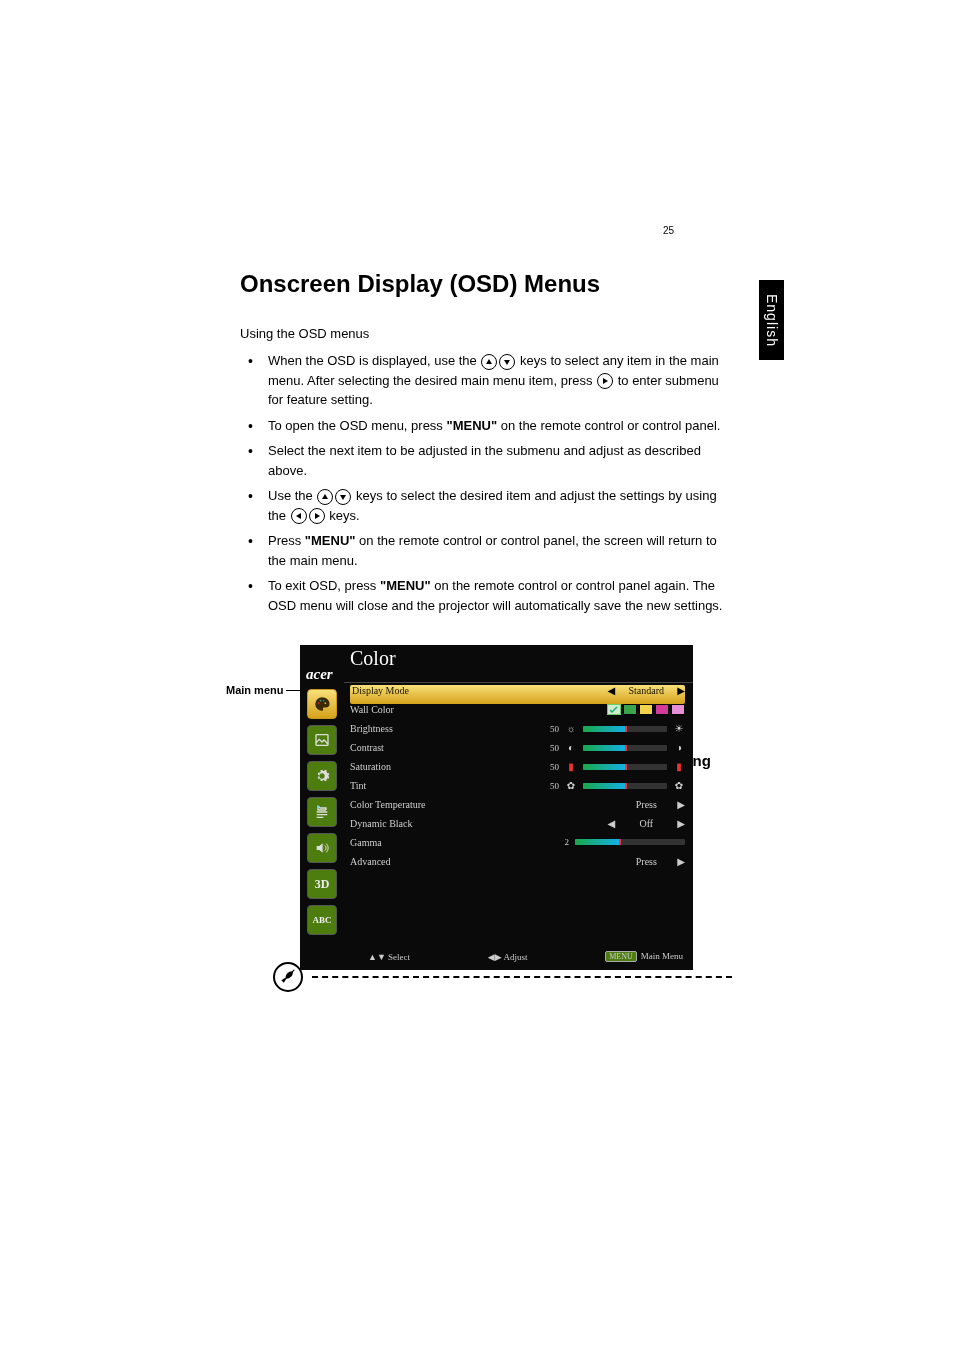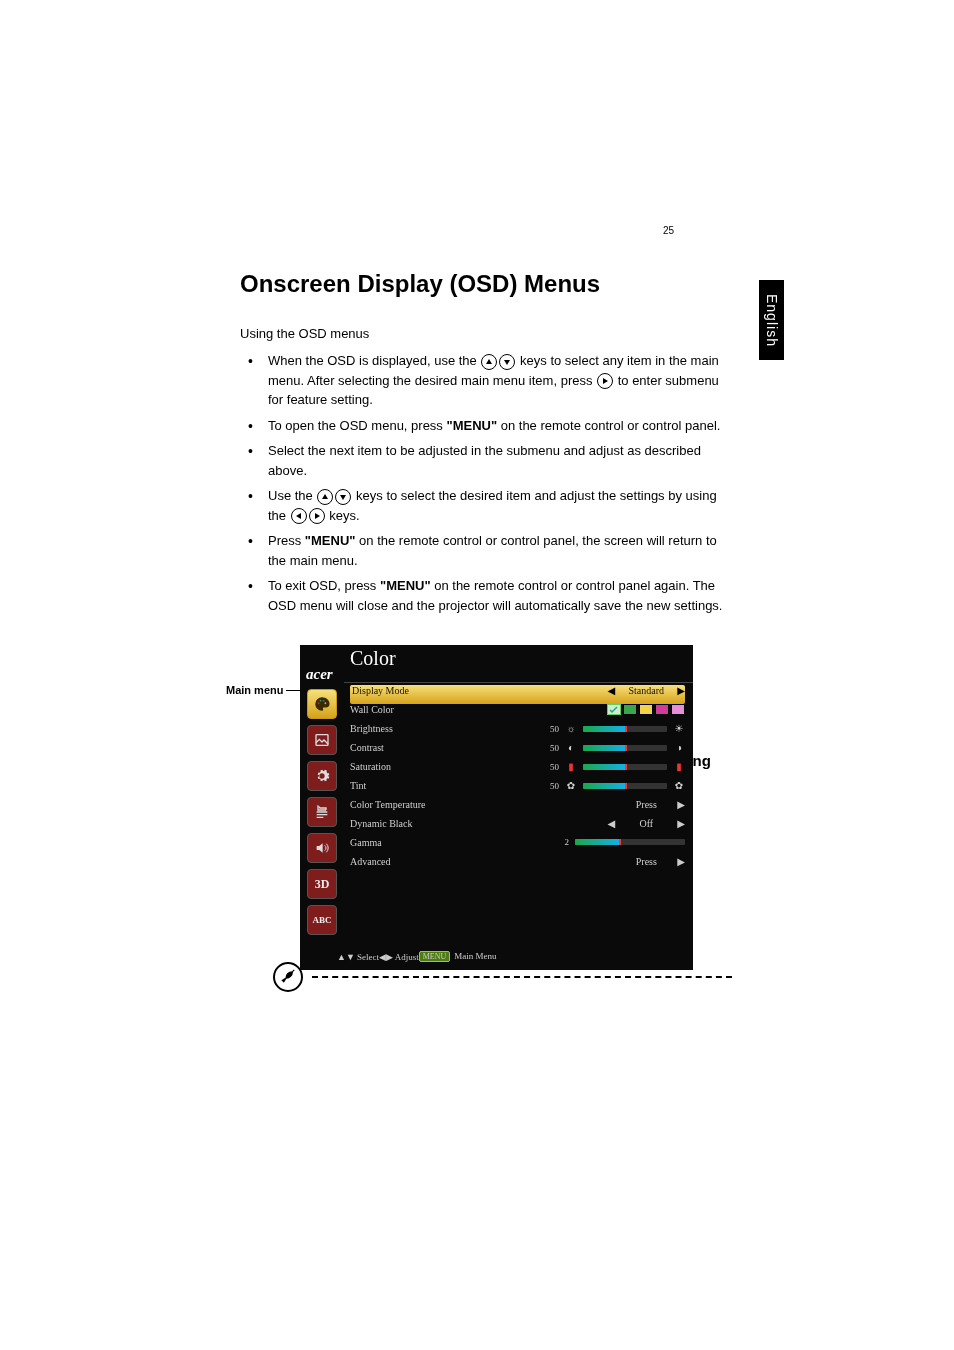--- a/index.html
+++ b/index.html
@@ -18,38 +18,38 @@
   .b{font-weight:700}
   .keycap{display:inline-block;vertical-align:middle;width:16px;height:16px;border:1px solid #000;border-radius:50%;position:relative;margin:0 1px}
   .keycap svg{position:absolute;left:2px;top:2px;width:10px;height:10px}
   .osd-wrap{position:absolute;left:300px;top:645px;width:330px}
   .osd{width:393px;background:#0a0a0a;color:#e6e6e6;font-size:11px;font-family:Liberation Serif, serif;position:relative}
   .osd-header{display:flex;align-items:flex-end;height:38px}
   .logo{font-style:italic;font-weight:700;color:#fff;font-size:15px;padding:4px 0 0 6px;width:44px}
   .hdr-title{font-size:20px;color:#fff;padding-bottom:12px;padding-left:6px;border-bottom:1px solid #444;flex:1}
   .osd-body{display:flex}
   .sidebar{width:44px;display:flex;flex-direction:column;align-items:center;gap:6px;padding:6px 0 10px;background:#0a0a0a}
-  .sicon{width:30px;height:30px;border:1px solid #555;border-radius:4px;background:#7f1d1d;display:flex;align-items:center;justify-content:center;color:#eee;font-size:14px}
+  .sicon{width:30px;height:30px;border:1px solid #555;border-radius:4px;background:#4d7c0f;display:flex;align-items:center;justify-content:center;color:#eee;font-size:14px}
   .sicon.active{background:linear-gradient(#f7e07a,#d6a21a);border-color:#c89a18;color:#2b1a00}
   .rows{flex:1;padding:2px 8px 6px 6px}
   .row{display:flex;align-items:flex-start;height:19px;gap:6px;font-size:10px;color:#cfcfcf}
   .row.sel{background:linear-gradient(#f7e07a,#d6a21a);color:#1a1200;border-radius:2px;padding-left:2px}
   .rlabel{flex:0 0 110px;white-space:nowrap}
   .rctrl{flex:1;display:flex;align-items:center;justify-content:flex-end;gap:6px}
   .arrow{color:#ccc;font-size:10px}
   .row.sel .arrow{color:#000}
   .valtxt{min-width:50px;text-align:center}
   .num{font-size:9px;color:#ccc;width:14px;text-align:right}
   .slider{flex:0 0 84px;height:6px;position:relative;background:#333;border-radius:1px;overflow:hidden}
   .sliderfill{position:absolute;left:0;top:0;bottom:0;background:linear-gradient(90deg,#1aa84a,#13b0e6)}
   .sliderthumb{position:absolute;top:-1px;width:2px;height:8px;background:#f33}
   .endicon{width:12px;text-align:center;font-size:10px}
   .swatches{display:flex;gap:2px}
   .sw{width:14px;height:11px;border:1px solid #000}
-  .footer{display:flex;align-items:center;padding:6px 10px 8px 37px;font-size:9px;color:#ccc}
+  .footer{display:flex;align-items:center;justify-content:space-between;padding:6px 10px 8px 68px;font-size:9px;color:#ccc}
   .menuchip{display:inline-block;border:1px solid #aaa;border-radius:2px;padding:0 3px;font-size:8px;background:#4d7c0f;margin-right:4px}
   .label-main{position:absolute;left:226px;top:684px;font-size:11px;font-weight:700}
   .label-main-line{position:absolute;left:286px;top:690px;width:14px;height:1px;background:#000}
   .label-setting{position:absolute;left:660px;top:752px;font-size:15px;font-weight:700}
   .label-setting-line{position:absolute;left:614px;top:759px;width:44px;height:1px;background:#000}
   .label-sub{position:absolute;left:337px;top:936px;font-size:11px;font-weight:700}
   .label-sub-line{position:absolute;left:358px;top:916px;width:1px;height:18px;background:#000}
   .noteicon{position:absolute;left:273px;top:962px;width:30px;height:30px;border:2px solid #000;border-radius:50%;display:flex;align-items:center;justify-content:center}
   .noteline{position:absolute;left:312px;top:976px;width:420px;border-top:2px dashed #000}
   .notes{position:absolute;left:312px;top:994px;width:400px;font-size:13px;line-height:1.45}

